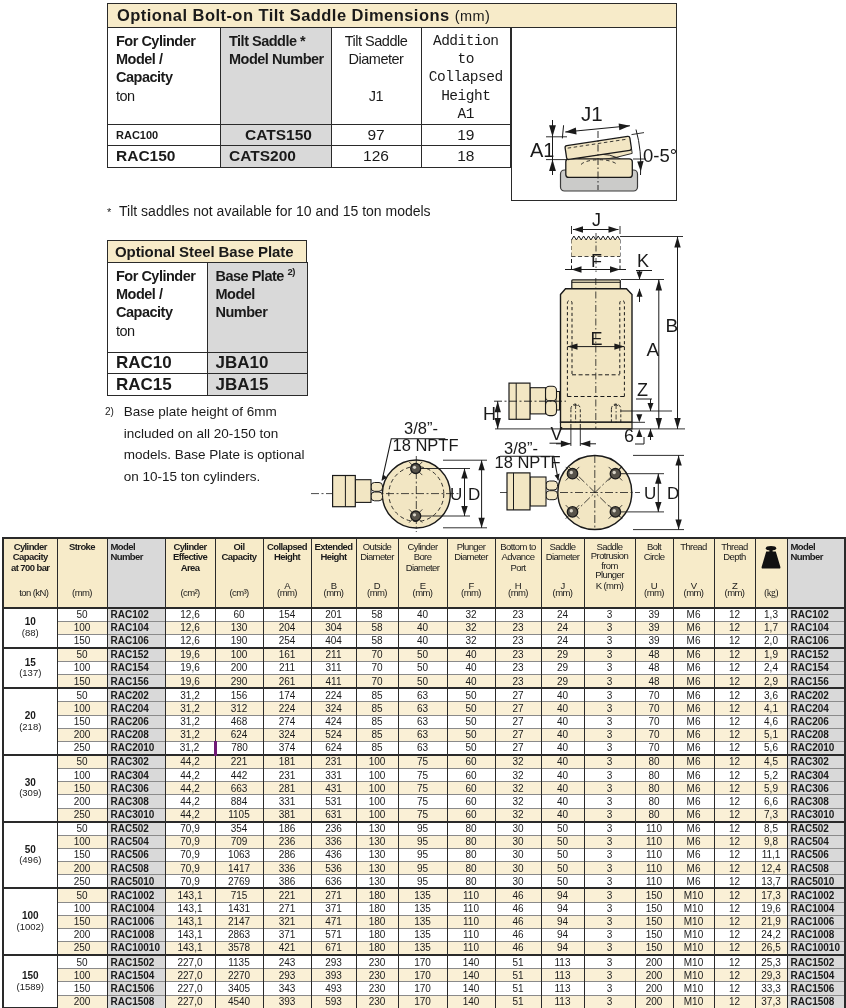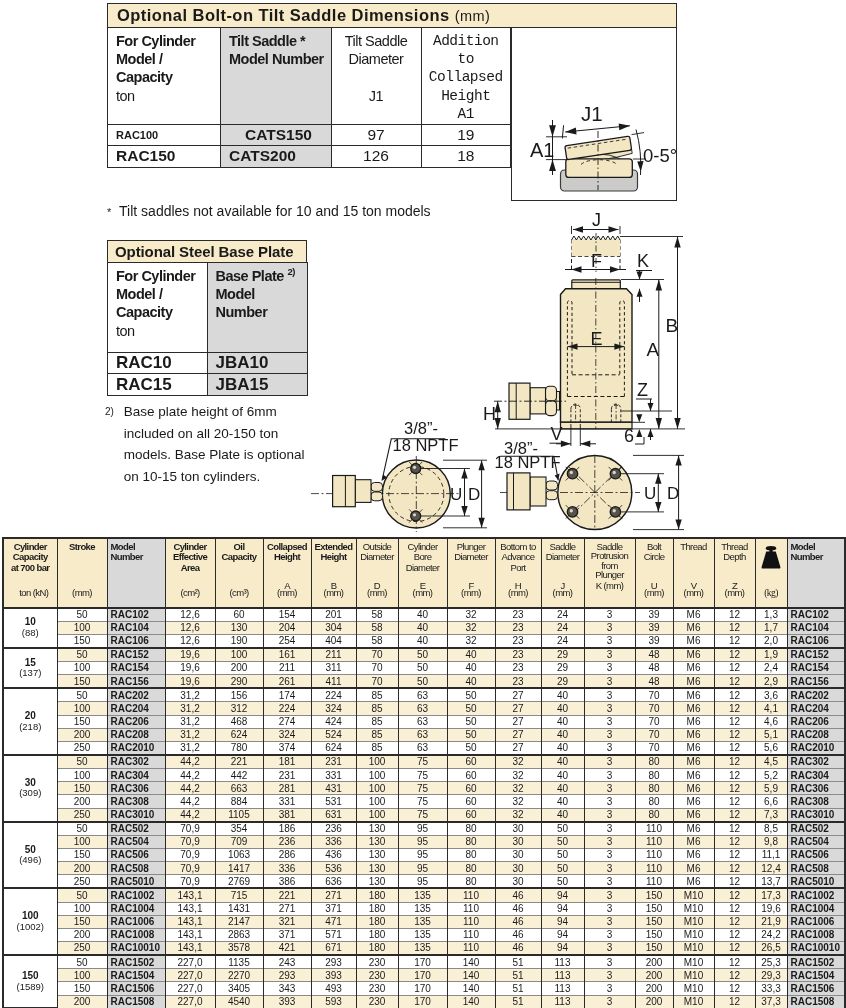--- a/index.html
+++ b/index.html
@@ -612,21 +612,21 @@
 <td style="border-left:1px solid #2a2a2a;border-right:1px solid #2a2a2a;border-top:1px solid #8a8a8a;font-size:10px;line-height:11.3px;height:12.15px;text-align:center;">70</td>
 <td style="border-left:1px solid #2a2a2a;border-right:1px solid #2a2a2a;border-top:1px solid #8a8a8a;font-size:10px;line-height:11.3px;height:12.15px;text-align:center;">M6</td>
 <td style="border-left:1px solid #2a2a2a;border-right:1px solid #2a2a2a;border-top:1px solid #8a8a8a;font-size:10px;line-height:11.3px;height:12.15px;text-align:center;">12</td>
 <td style="border-left:1px solid #2a2a2a;border-right:1px solid #2a2a2a;border-top:1px solid #8a8a8a;font-size:10px;line-height:11.3px;height:12.15px;text-align:center;">5,1</td>
 <td style="border-left:1px solid #2a2a2a;border-top:1px solid #8a8a8a;background:#d9d9d9;font-weight:bold;text-align:left;padding-left:3px;font-size:10px;line-height:11.3px;height:12.15px;">RAC208</td>
 </tr>
 <tr style="height:12.37px;background:#fff;">
 <td style="border-left:1px solid #2a2a2a;border-right:1px solid #2a2a2a;border-top:1px solid #8a8a8a;font-size:10px;line-height:11.3px;height:12.15px;text-align:center;">250</td>
 <td style="border-left:1px solid #2a2a2a;border-right:1px solid #2a2a2a;border-top:1px solid #8a8a8a;font-size:10px;line-height:11.3px;height:12.15px;background:#d9d9d9;font-weight:bold;text-align:left;padding-left:3px;">RAC2010</td>
 <td style="border-left:1px solid #2a2a2a;border-right:1px solid #2a2a2a;border-top:1px solid #8a8a8a;font-size:10px;line-height:11.3px;height:12.15px;text-align:center;">31,2</td>
-<td style="border-left:1px solid #701a75;border-right:1px solid #2a2a2a;border-top:1px solid #8a8a8a;font-size:10px;line-height:11.3px;height:12.15px;text-align:center;">780</td>
+<td style="border-left:3px solid #701a75;border-right:1px solid #2a2a2a;border-top:1px solid #8a8a8a;font-size:10px;line-height:11.3px;height:12.15px;text-align:center;">780</td>
 <td style="border-left:1px solid #2a2a2a;border-right:1px solid #2a2a2a;border-top:1px solid #8a8a8a;font-size:10px;line-height:11.3px;height:12.15px;text-align:center;">374</td>
 <td style="border-left:1px solid #2a2a2a;border-right:1px solid #2a2a2a;border-top:1px solid #8a8a8a;font-size:10px;line-height:11.3px;height:12.15px;text-align:center;">624</td>
 <td style="border-left:1px solid #2a2a2a;border-right:1px solid #2a2a2a;border-top:1px solid #8a8a8a;font-size:10px;line-height:11.3px;height:12.15px;text-align:center;">85</td>
 <td style="border-left:1px solid #2a2a2a;border-right:1px solid #2a2a2a;border-top:1px solid #8a8a8a;font-size:10px;line-height:11.3px;height:12.15px;text-align:center;">63</td>
 <td style="border-left:1px solid #2a2a2a;border-right:1px solid #2a2a2a;border-top:1px solid #8a8a8a;font-size:10px;line-height:11.3px;height:12.15px;text-align:center;">50</td>
 <td style="border-left:1px solid #2a2a2a;border-right:1px solid #2a2a2a;border-top:1px solid #8a8a8a;font-size:10px;line-height:11.3px;height:12.15px;text-align:center;">27</td>
 <td style="border-left:1px solid #2a2a2a;border-right:1px solid #2a2a2a;border-top:1px solid #8a8a8a;font-size:10px;line-height:11.3px;height:12.15px;text-align:center;">40</td>
 <td style="border-left:1px solid #2a2a2a;border-right:1px solid #2a2a2a;border-top:1px solid #8a8a8a;font-size:10px;line-height:11.3px;height:12.15px;text-align:center;">3</td>
 <td style="border-left:1px solid #2a2a2a;border-right:1px solid #2a2a2a;border-top:1px solid #8a8a8a;font-size:10px;line-height:11.3px;height:12.15px;text-align:center;">70</td>
 <td style="border-left:1px solid #2a2a2a;border-right:1px solid #2a2a2a;border-top:1px solid #8a8a8a;font-size:10px;line-height:11.3px;height:12.15px;text-align:center;">M6</td>

